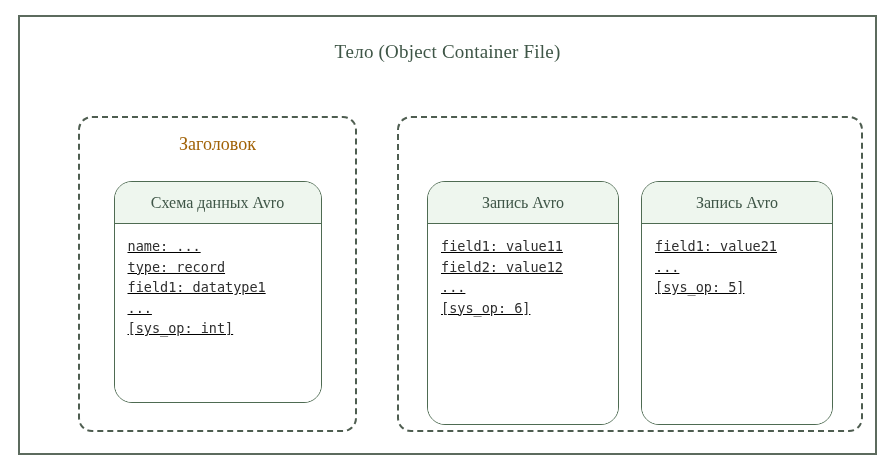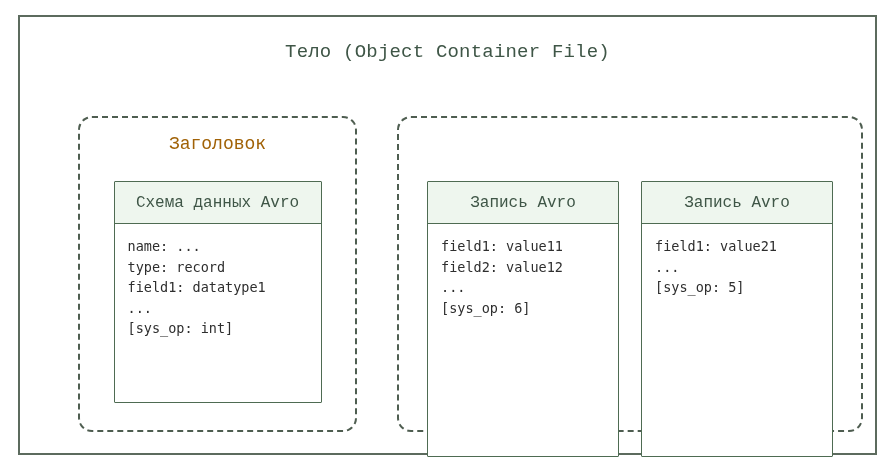--- a/index.html
+++ b/index.html
@@ -93,61 +93,62 @@
     align-items: flex-start;
     gap: 22px;
     padding: 5px 0 0 0;
     box-sizing: border-box;
   }
 
   
   .card {
     box-sizing: border-box;
     border: 1.6px solid #4e6b52;
-    border-radius: 1px;
+    border-radius: 18px;
     background: #ffffff;
     overflow: hidden;
     display: flex;
     flex-direction: column;
   }
   .card.schema  { width: 208px; height: 222px; }
-  .card.record  { width: 192px; height: 276px; }
+  .card.record  { width: 192px; height: 244px; }
 
   .card-head {
     box-sizing: border-box;
     background: #eef6ee;
     border-bottom: 1.6px solid #4e6b52;
     height: 42px;
     line-height: 42px;
     text-align: center;
     font-size: 16px;
     color: #3f5647;
     white-space: nowrap;
     overflow: hidden;
   }
 
   .card-body {
     flex: 1;
     padding: 12px 0 0 13px;
     background: #ffffff;
+    text-decoration: underline;
   }
 
   .code-line {
     font-family: "DejaVu Sans Mono", "Liberation Mono", monospace;
     font-size: 13.5px;
     line-height: 20.5px;
     color: #2e2e2e;
     white-space: pre;
   }
 
   
   .outer-title,
   .group-header,
   .card-head {
-    font-family: Liberation Mono, monospace;
+    font-family: Liberation Serif, serif;
     font-weight: 400;
   }
 </style>
 </head>
 <body>
 
 <div class="canvas">
 
   <div class="outer-box">
 

